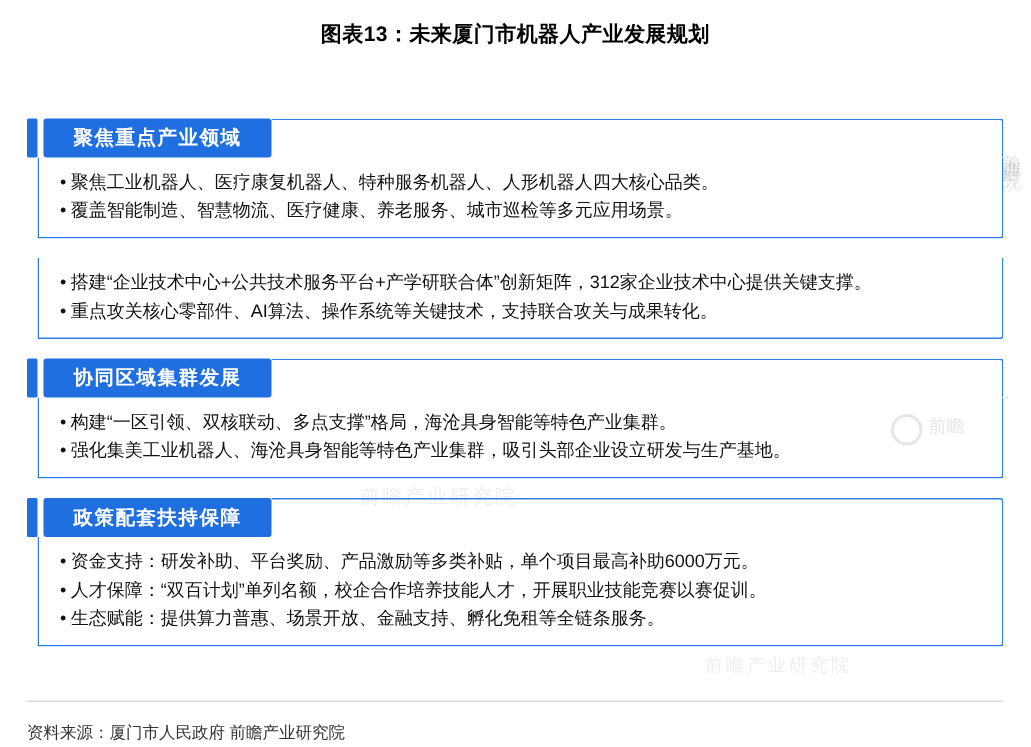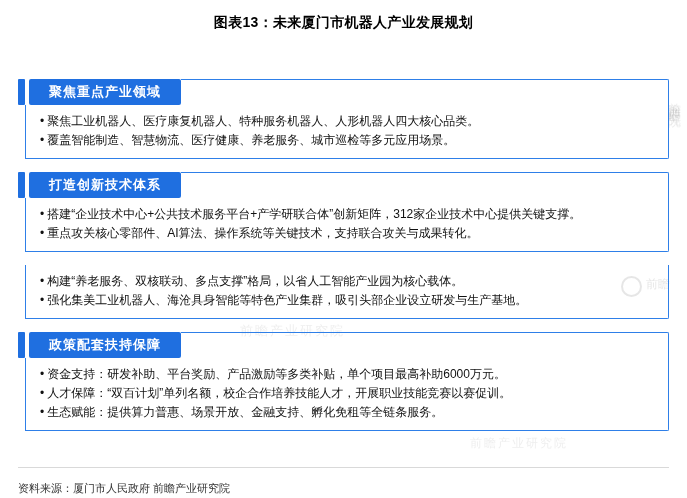--- a/index.html
+++ b/index.html
@@ -141,21 +141,21 @@
     writing-mode: vertical-rl;
     font-size: 13px;
   }
   .wm-mid {
     left: 240px;
     top: 300px;
     font-size: 13px;
   }
   .wm-logo {
     position: absolute;
-    right: 17px;
+    right: 44px;
     top: 276px;
     display: flex;
     align-items: flex-start;
     color: rgba(140,140,140,0.22);
     font-size: 12px;
     pointer-events: none;
     user-select: none;
   }
   .wm-logo .ring {
     width: 17px;
@@ -199,42 +199,42 @@
           <span class="bullet-text">聚焦工业机器人、医疗康复机器人、特种服务机器人、人形机器人四大核心品类。</span>
         </div>
         <div class="bullet-line">
           <span class="bullet-dot">•</span>
           <span class="bullet-text">覆盖智能制造、智慧物流、医疗健康、养老服务、城市巡检等多元应用场景。</span>
         </div>
       </div>
     </div>
 
     <div class="section">
+      <div class="body-box">
+        <div class="bullet-line">
+          <span class="bullet-dot">•</span>
+          <span class="bullet-text">搭建“企业技术中心+公共技术服务平台+产学研联合体”创新矩阵，312家企业技术中心提供关键支撑。</span>
+        </div>
+        <div class="bullet-line">
+          <span class="bullet-dot">•</span>
+          <span class="bullet-text">重点攻关核心零部件、AI算法、操作系统等关键技术，支持联合攻关与成果转化。</span>
+        </div>
+      </div>
+    </div>
+
+    <div class="section">
       <div class="header-row">
         <div class="accent-bar"></div>
-        <div class="header-label">打造创新技术体系</div>
+        <div class="header-label">协同区域集群发展</div>
         <div class="header-fill"></div>
       </div>
       <div class="body-box">
         <div class="bullet-line">
           <span class="bullet-dot">•</span>
-          <span class="bullet-text">搭建“企业技术中心+公共技术服务平台+产学研联合体”创新矩阵，312家企业技术中心提供关键支撑。</span>
-        </div>
-        <div class="bullet-line">
-          <span class="bullet-dot">•</span>
-          <span class="bullet-text">重点攻关核心零部件、AI算法、操作系统等关键技术，支持联合攻关与成果转化。</span>
-        </div>
-      </div>
-    </div>
-
-    <div class="section">
-      <div class="body-box">
-        <div class="bullet-line">
-          <span class="bullet-dot">•</span>
-          <span class="bullet-text">构建“养老服务、双核联动、多点支撑”格局，以省人工智能产业园为核心载体。</span>
+          <span class="bullet-text">构建“一区引领、双核联动、多点支撑”格局，海沧具身智能等特色产业集群。</span>
         </div>
         <div class="bullet-line">
           <span class="bullet-dot">•</span>
           <span class="bullet-text">强化集美工业机器人、海沧具身智能等特色产业集群，吸引头部企业设立研发与生产基地。</span>
         </div>
       </div>
     </div>
 
     <div class="section">
       <div class="header-row">

